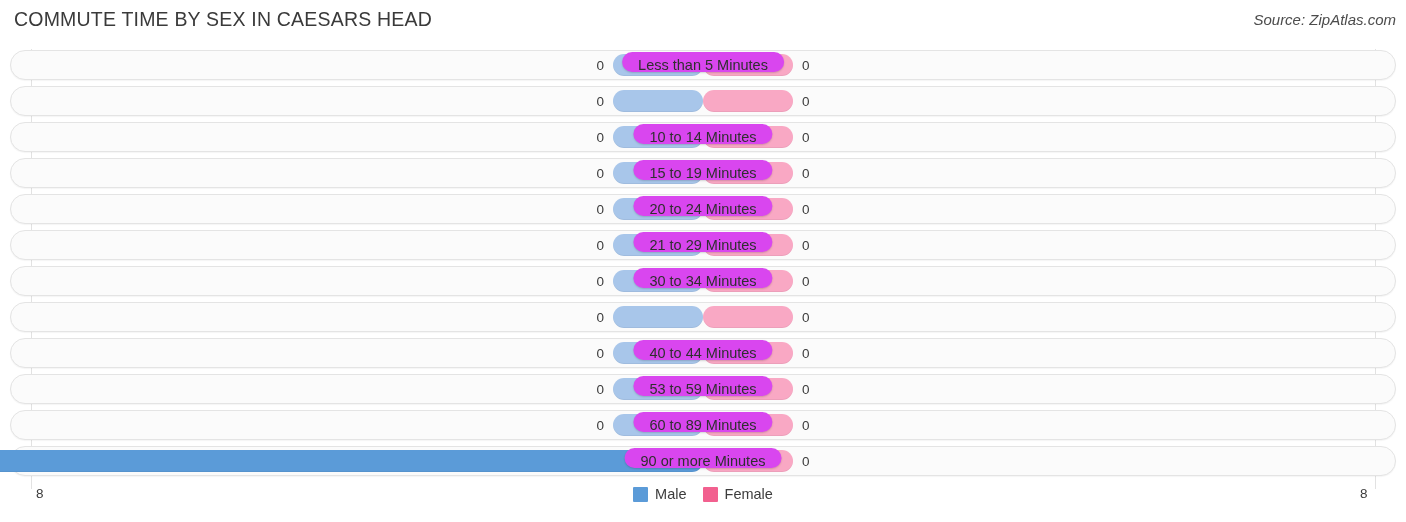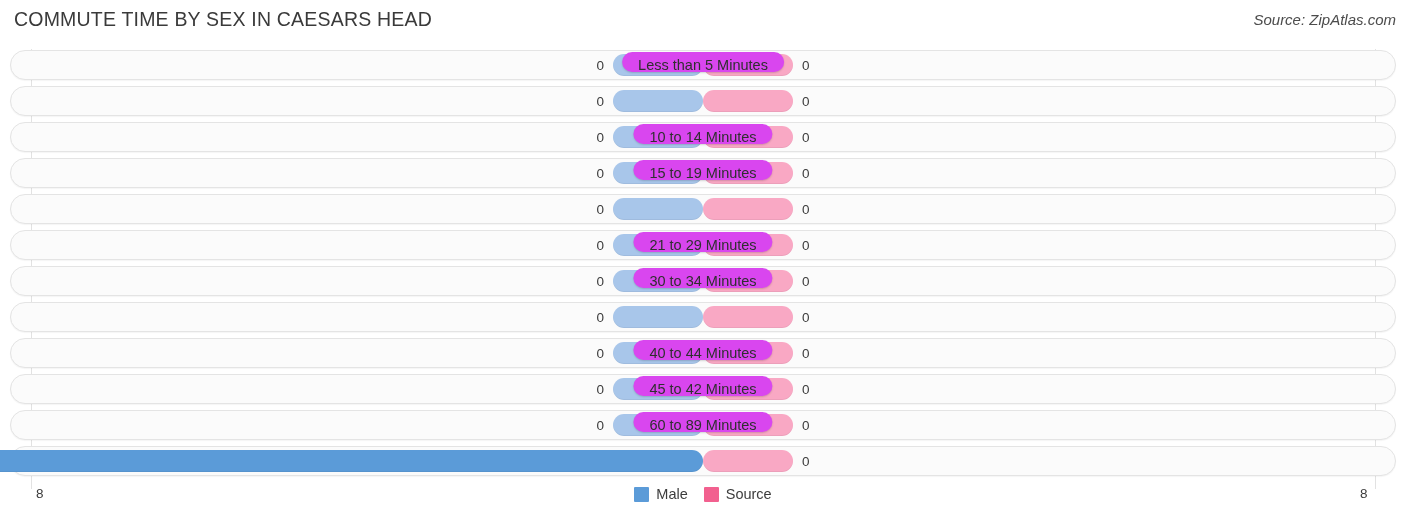--- a/index.html
+++ b/index.html
@@ -246,20 +246,21 @@
       </div>
       <div class="row">
         <div class="bar-left-wrap">
           <span class="val left">0</span>
           <div class="bar male" style="width: 90px;"></div>
         </div>
         <div class="bar-right-wrap">
           <div class="bar female" style="width: 90px;"></div>
           <span class="val right">0</span>
         </div>
+        <div class="cat-pill">20 to 24 Minutes</div>
       </div>
       <div class="row">
         <div class="bar-left-wrap">
           <span class="val left">0</span>
           <div class="bar male" style="width: 90px;"></div>
         </div>
         <div class="bar-right-wrap">
           <div class="bar female" style="width: 90px;"></div>
           <span class="val right">0</span>
         </div>
@@ -299,21 +300,21 @@
       </div>
       <div class="row">
         <div class="bar-left-wrap">
           <span class="val left">0</span>
           <div class="bar male" style="width: 90px;"></div>
         </div>
         <div class="bar-right-wrap">
           <div class="bar female" style="width: 90px;"></div>
           <span class="val right">0</span>
         </div>
-        <div class="cat-pill">45 to 42 Minutes</div>
+        <div class="cat-pill">53 to 59 Minutes</div>
       </div>
       <div class="row">
         <div class="bar-left-wrap">
           <span class="val left">0</span>
           <div class="bar male" style="width: 90px;"></div>
         </div>
         <div class="bar-right-wrap">
           <div class="bar female" style="width: 90px;"></div>
           <span class="val right">0</span>
         </div>
@@ -321,30 +322,31 @@
       </div>
       <div class="row">
         <div class="bar-left-wrap">
           <span class="val left"></span>
           <div class="bar male filled" style="width: 873.878px;"></div>
         </div>
         <div class="bar-right-wrap">
           <div class="bar female" style="width: 90px;"></div>
           <span class="val right">0</span>
         </div>
+        <div class="cat-pill">90 or more Minutes</div>
       </div>
     </div>
 </div>
 
 <div class="footer">
   <div class="axis-label start">8</div>
   <div class="axis-label end">8</div>
   <div class="legend">
     <div class="legend-item">
       <span class="legend-swatch" id="sw-male" style="background: rgb(91, 155, 216);"></span>
       <span class="legend-label">Male</span>
     </div>
     <div class="legend-item">
       <span class="legend-swatch" id="sw-female" style="background: rgb(242, 96, 143);"></span>
-      <span class="legend-label">Source</span>
+      <span class="legend-label">Female</span>
     </div>
   </div>
 </div>
 
 </body></html>

